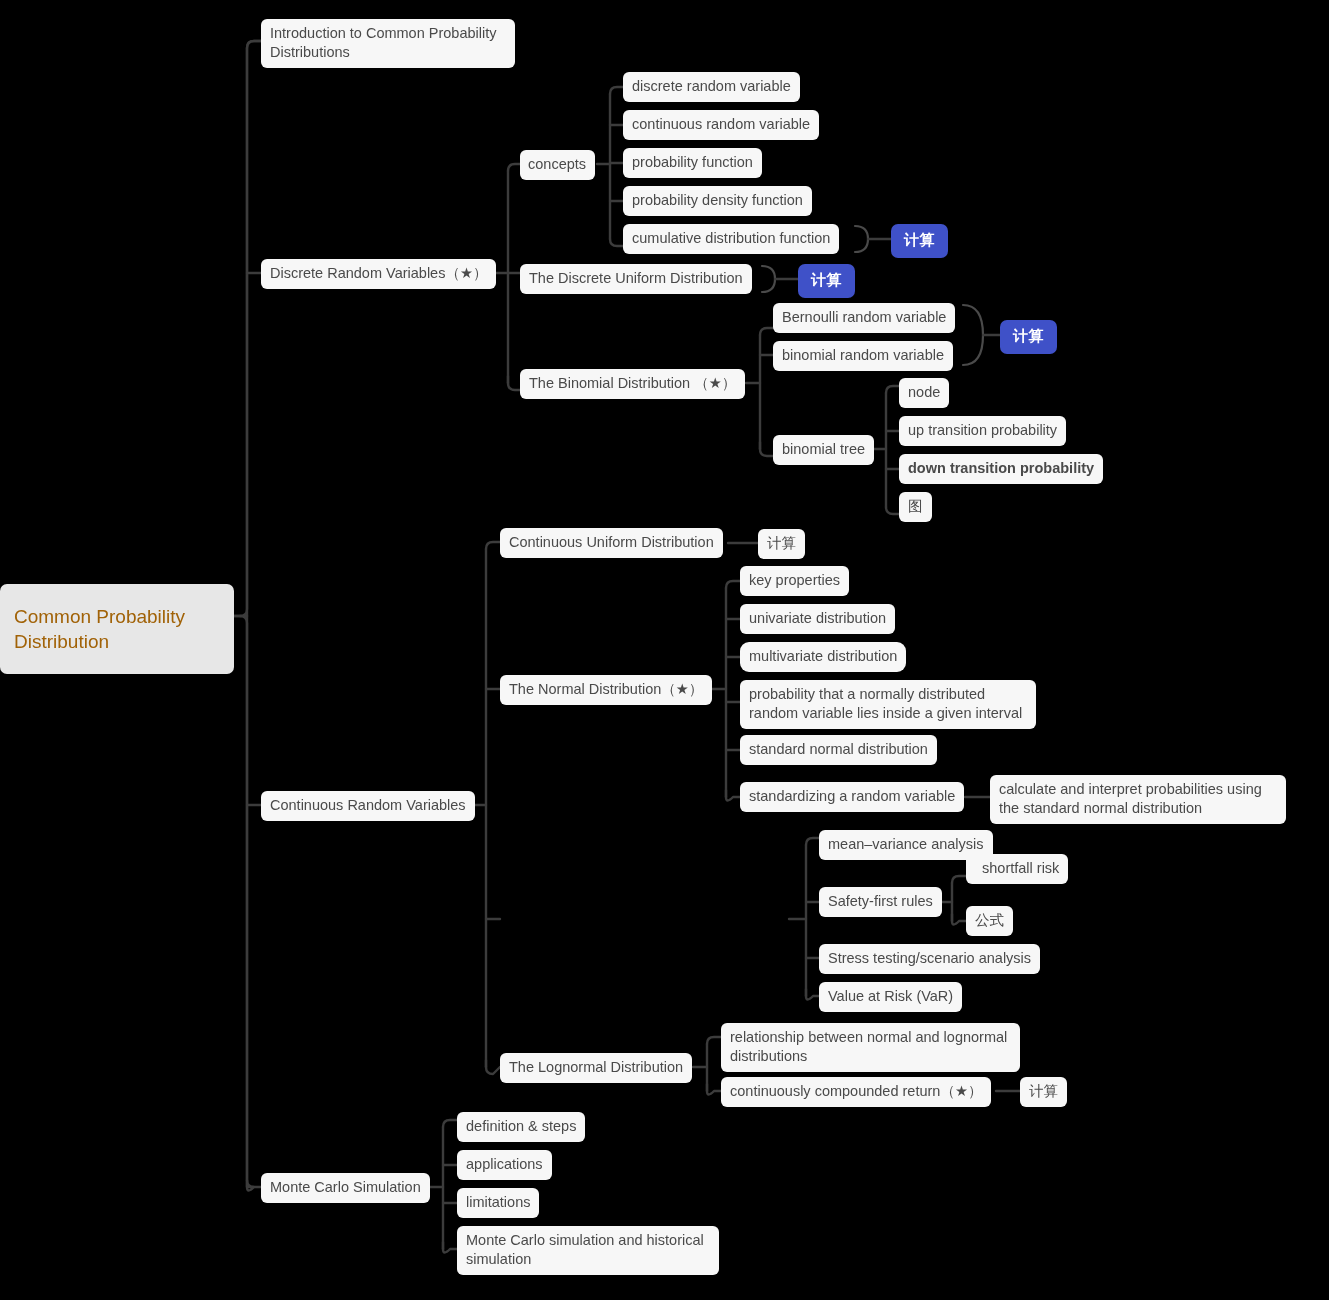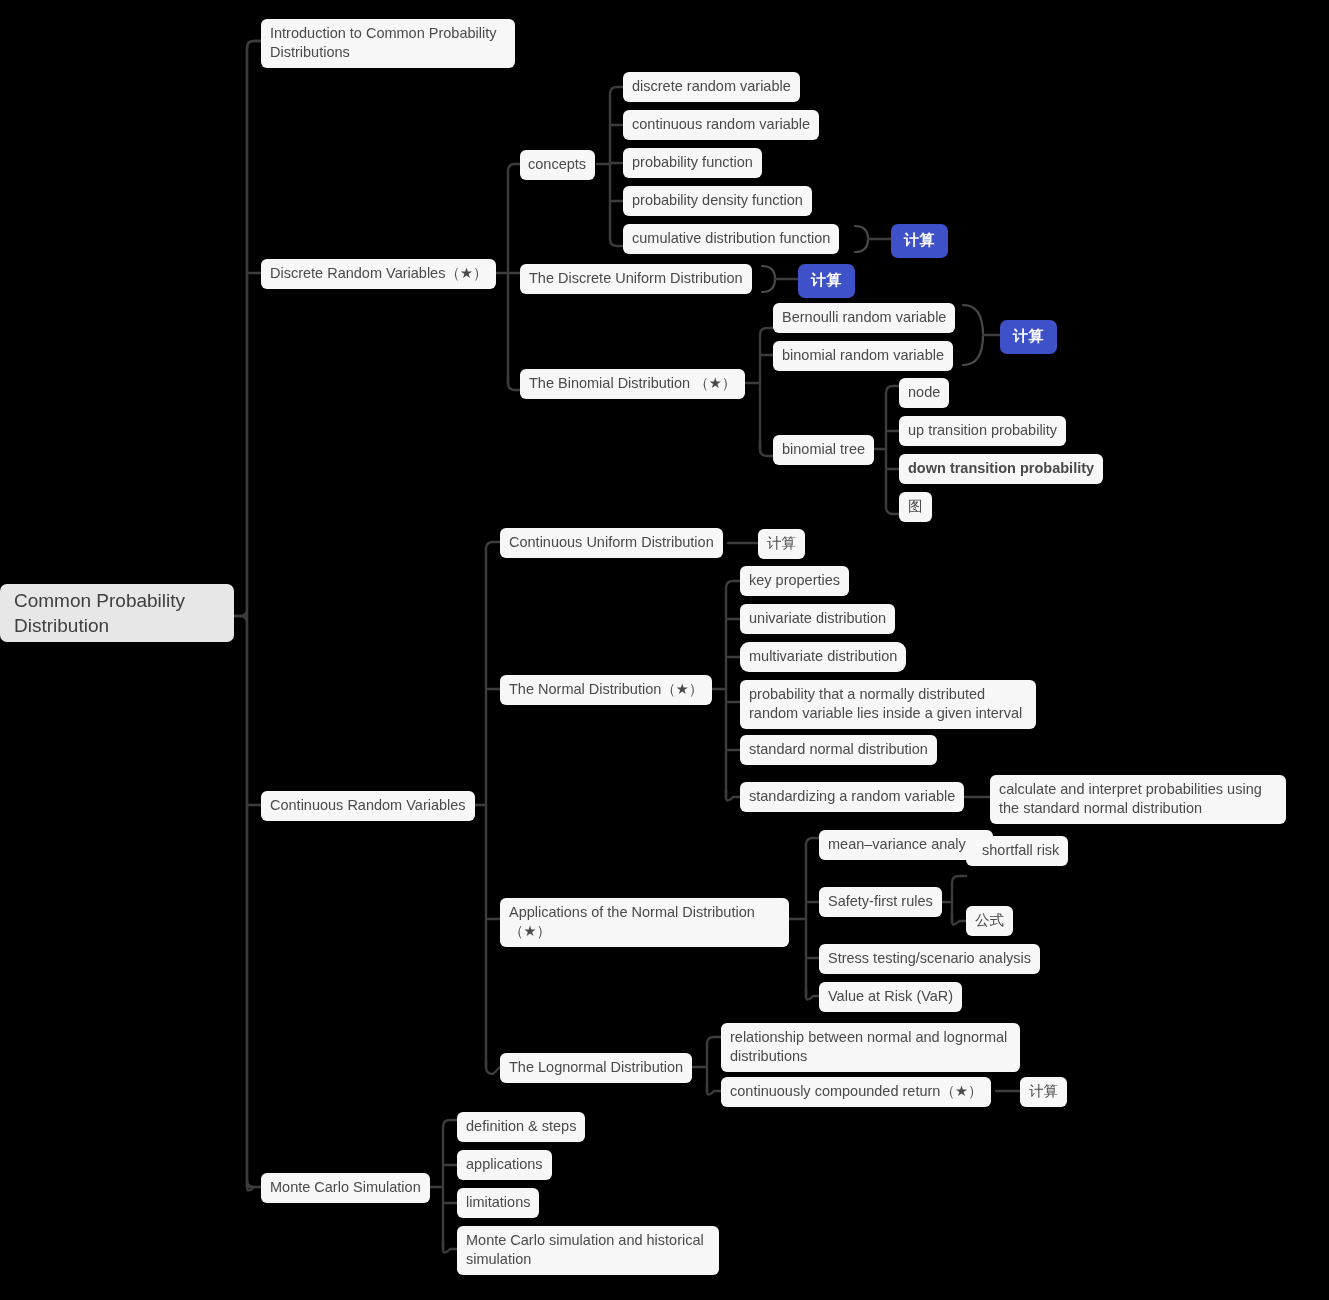--- a/index.html
+++ b/index.html
@@ -20,25 +20,25 @@
     color:#4a4a4a;
     border-radius:6px;
     font-size:14.5px;
     line-height:19px;
     padding:5px 9px 6px 9px;
     white-space:nowrap;
   }
   .node.wrap{white-space:normal;}
   .node.root{
     background:#e7e7e7;
-    color:#404040;
+    color:#a16207;
     font-size:19px;
     line-height:25px;
     border-radius:7px;
-    padding:4px 14px;
+    padding:20px 14px;
   }
   .node.badge{
     background:#3f51c8;
     color:#ffffff;
     font-weight:bold;
     font-size:15px;
     border-radius:7px;
     padding:7px 13px 8px 13px;
     letter-spacing:.5px;
   }
@@ -199,25 +199,24 @@
   <div class="node" style="left:500px;top:675px;">The Normal Distribution（★）</div>
 
   <div class="node" style="left:740px;top:566px;">key properties</div>
   <div class="node" style="left:740px;top:604px;">univariate distribution</div>
   <div class="node" style="left:740px;top:642px;border-radius:9px;">multivariate distribution</div>
   <div class="node wrap" style="left:740px;top:680px;width:296px;">probability that a normally distributed random variable lies inside a given interval</div>
   <div class="node" style="left:740px;top:735px;">standard normal distribution</div>
   <div class="node" style="left:740px;top:782px;">standardizing a random variable</div>
   <div class="node wrap" style="left:990px;top:775px;width:296px;">calculate and interpret probabilities using the standard normal distribution</div>
 
-  <div class="node wrap" style="left:500px;top:898px;width:289px;">Applications of the Normal Distribution （★）</div>
 
   <div class="node" style="left:819px;top:830px;">mean–variance analysis</div>
   <div class="node" style="left:819px;top:887px;">Safety-first rules</div>
-  <div class="node" style="left:966px;top:836px;padding-left:16px;">shortfall risk</div>
+  <div class="node" style="left:966px;top:854px;padding-left:16px;">shortfall risk</div>
   <div class="node cjk" style="left:966px;top:906px;">公式</div>
   <div class="node" style="left:819px;top:944px;">Stress testing/scenario analysis</div>
   <div class="node" style="left:819px;top:982px;">Value at Risk (VaR)</div>
 
   <div class="node" style="left:500px;top:1053px;">The Lognormal Distribution</div>
   <div class="node wrap" style="left:721px;top:1023px;width:299px;">relationship between normal and lognormal distributions</div>
   <div class="node" style="left:721px;top:1077px;">continuously compounded return（★）</div>
   <div class="node cjk" style="left:1020px;top:1077px;">计算</div>
 
   <div class="node" style="left:457px;top:1112px;">definition &amp; steps</div>

